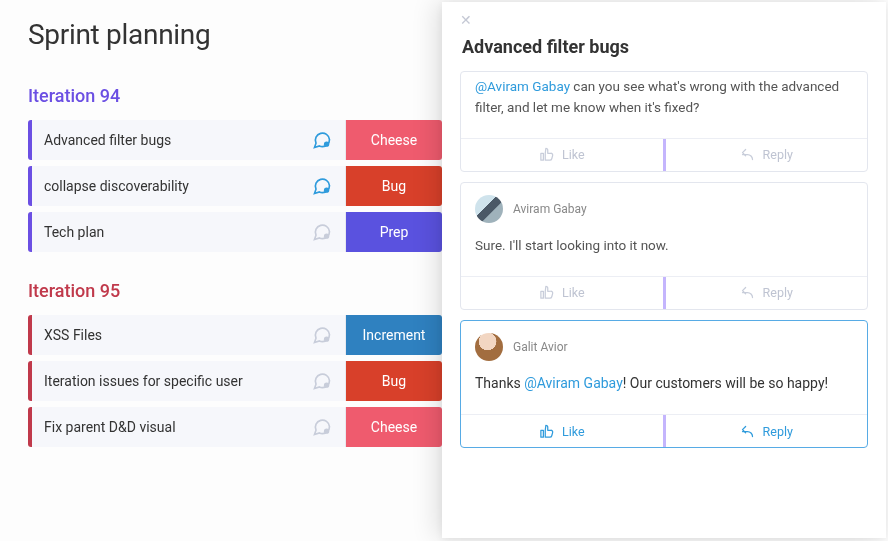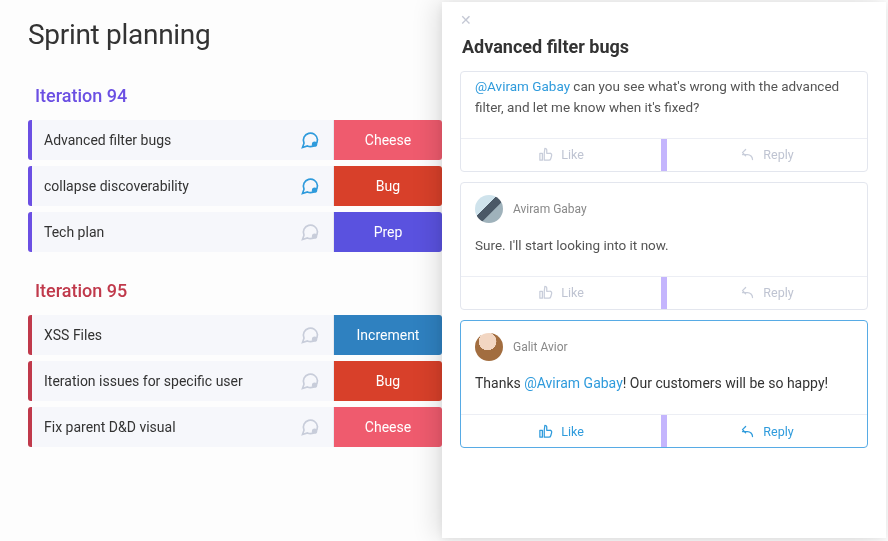--- a/index.html
+++ b/index.html
@@ -21,21 +21,20 @@
       font-weight: 400;
       color: #333;
       margin-bottom: 34px;
       letter-spacing: -0.3px;
     }
     .iteration-block { margin-bottom: 28px; }
     .iteration-title {
       font-size: 18px;
       font-weight: 500;
       margin-bottom: 14px;
-      margin-left: 7px;
     }
     .it-purple { color: #6b4fe3; }
     .it-red { color: #c0394b; }
     .row {
       display: flex;
       align-items: stretch;
       height: 40px;
       margin-bottom: 6px;
       border-radius: 3px;
       overflow: hidden;
@@ -58,21 +57,21 @@
     }
     .chat-icon {
       width: 22px;
       height: 22px;
       display: flex;
       align-items: center;
       justify-content: center;
       margin-left: 6px;
     }
     .tag {
-      width: 108px;
+      width: 96px;
       display: flex;
       align-items: center;
       justify-content: center;
       color: #fff;
       font-size: 14px;
       flex-shrink: 0;
     }
     .tag-cheese { background: #ef5b6e; }
     .tag-bug { background: #d8402a; }
     .tag-prep { background: #5a52df; }
@@ -143,21 +142,21 @@
       flex: 1;
       display: flex;
       align-items: center;
       justify-content: center;
       gap: 8px;
       height: 32px;
       font-size: 12.5px;
       color: #bfc4d2;
       cursor: pointer;
     }
-    .action:first-child { border-right: 6px solid #c4b5fd; }
+    .action:first-child { border-right: 3px solid #c4b5fd; }
     .action.active-action { color: #2f9bdc; }
     .action svg { width: 15px; height: 15px; }
   </style>
 </head>
 <body>
 
 <div class="left-pane">
   <h1 class="page-title">Sprint planning</h1>
   <div id="iterations">
       <div class="iteration-block">

